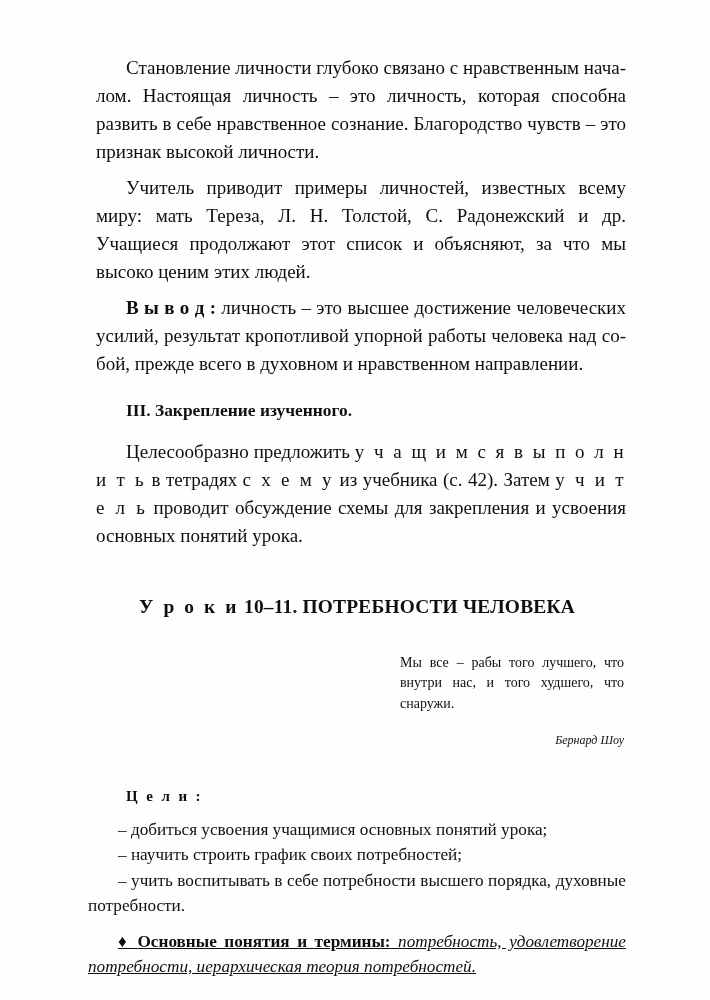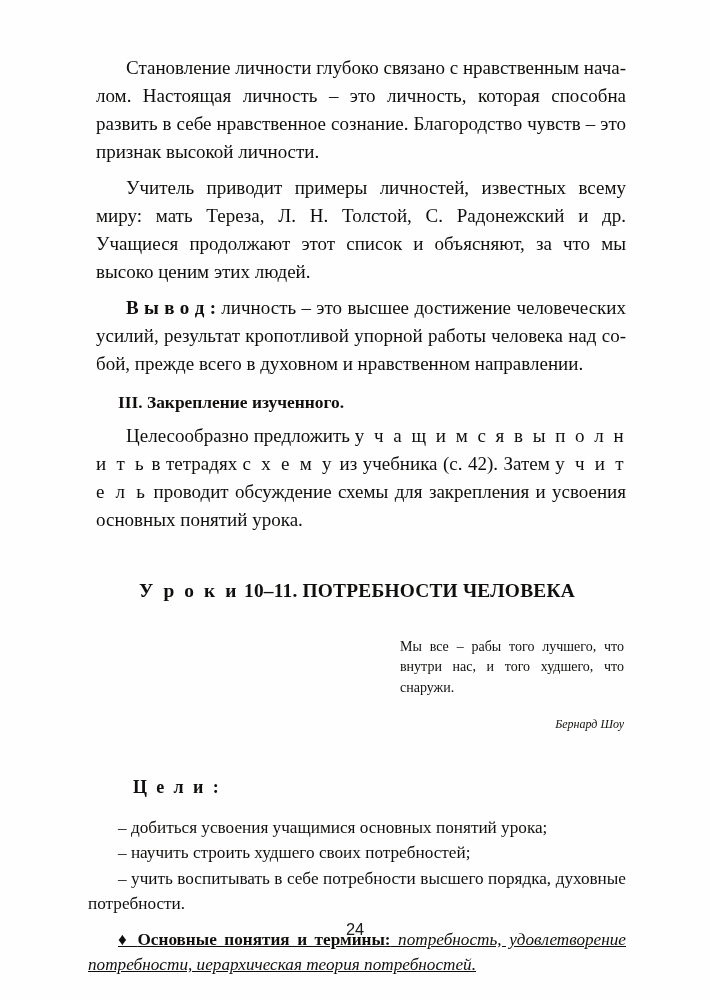--- a/index.html
+++ b/index.html
@@ -45,21 +45,21 @@
     letter-spacing: 2.4px;
   }
   .bold {
     font-weight: bold;
   }
   .italic {
     font-style: italic;
   }
 
   h3.section-head {
-    margin: 0;
+    margin: 8px;
     text-indent: 30px;
     font-size: 17.4px;
     line-height: 25px;
     font-weight: bold;
     text-align: left;
   }
 
   h2.lesson-title {
     margin: 0;
     font-size: 19.4px;
@@ -85,23 +85,23 @@
     margin: 0;
     margin-left: 312px;
     width: 224px;
     font-size: 12px;
     line-height: 21px;
     text-align: right;
     font-style: italic;
   }
 
   .goals-head {
-    margin: 15px;
+    margin: 8px;
     text-indent: 30px;
-    font-size: 18px;
+    font-size: 15px;
     line-height: 25px;
     font-weight: bold;
     letter-spacing: 2.4px;
   }
   p.goal {
     margin: 0;
     text-indent: 30px;
     font-size: 17.2px;
     line-height: 25.2px;
     text-align: justify;
@@ -164,23 +164,22 @@
     <div class="gap-lg"></div>
 
     <p class="epigraph">Мы все – рабы того луч­шего, что внутри нас, и то­го худшего, что снаружи.</p>
     <p class="epigraph-author">Бернард Шоу</p>
 
     <div class="gap-xl"></div>
 
     <p class="goals-head">Ц е л и :</p>
 
     <p class="goal">– добиться усвоения учащимися основных понятий урока;</p>
-    <p class="goal">– научить строить худшего своих потребностей;</p>
+    <p class="goal">– научить строить график своих потребностей;</p>
     <p class="goal">– учить воспитывать в себе потребности высшего порядка, ду­ховные потребности.</p>
 
     <div class="gap-md"></div>
 
     <p class="terms"><span class="bold">♦</span><span class="bold"> </span><span class="bold">Основные понятия и термины:</span><span class="italic"> потребность, удовлетворе­ние потребности, иерархическая теория потребностей.</span></p>
 
   </div>
 
-  <div class="page-number">24</div>
 </div>
 
 </body></html>

